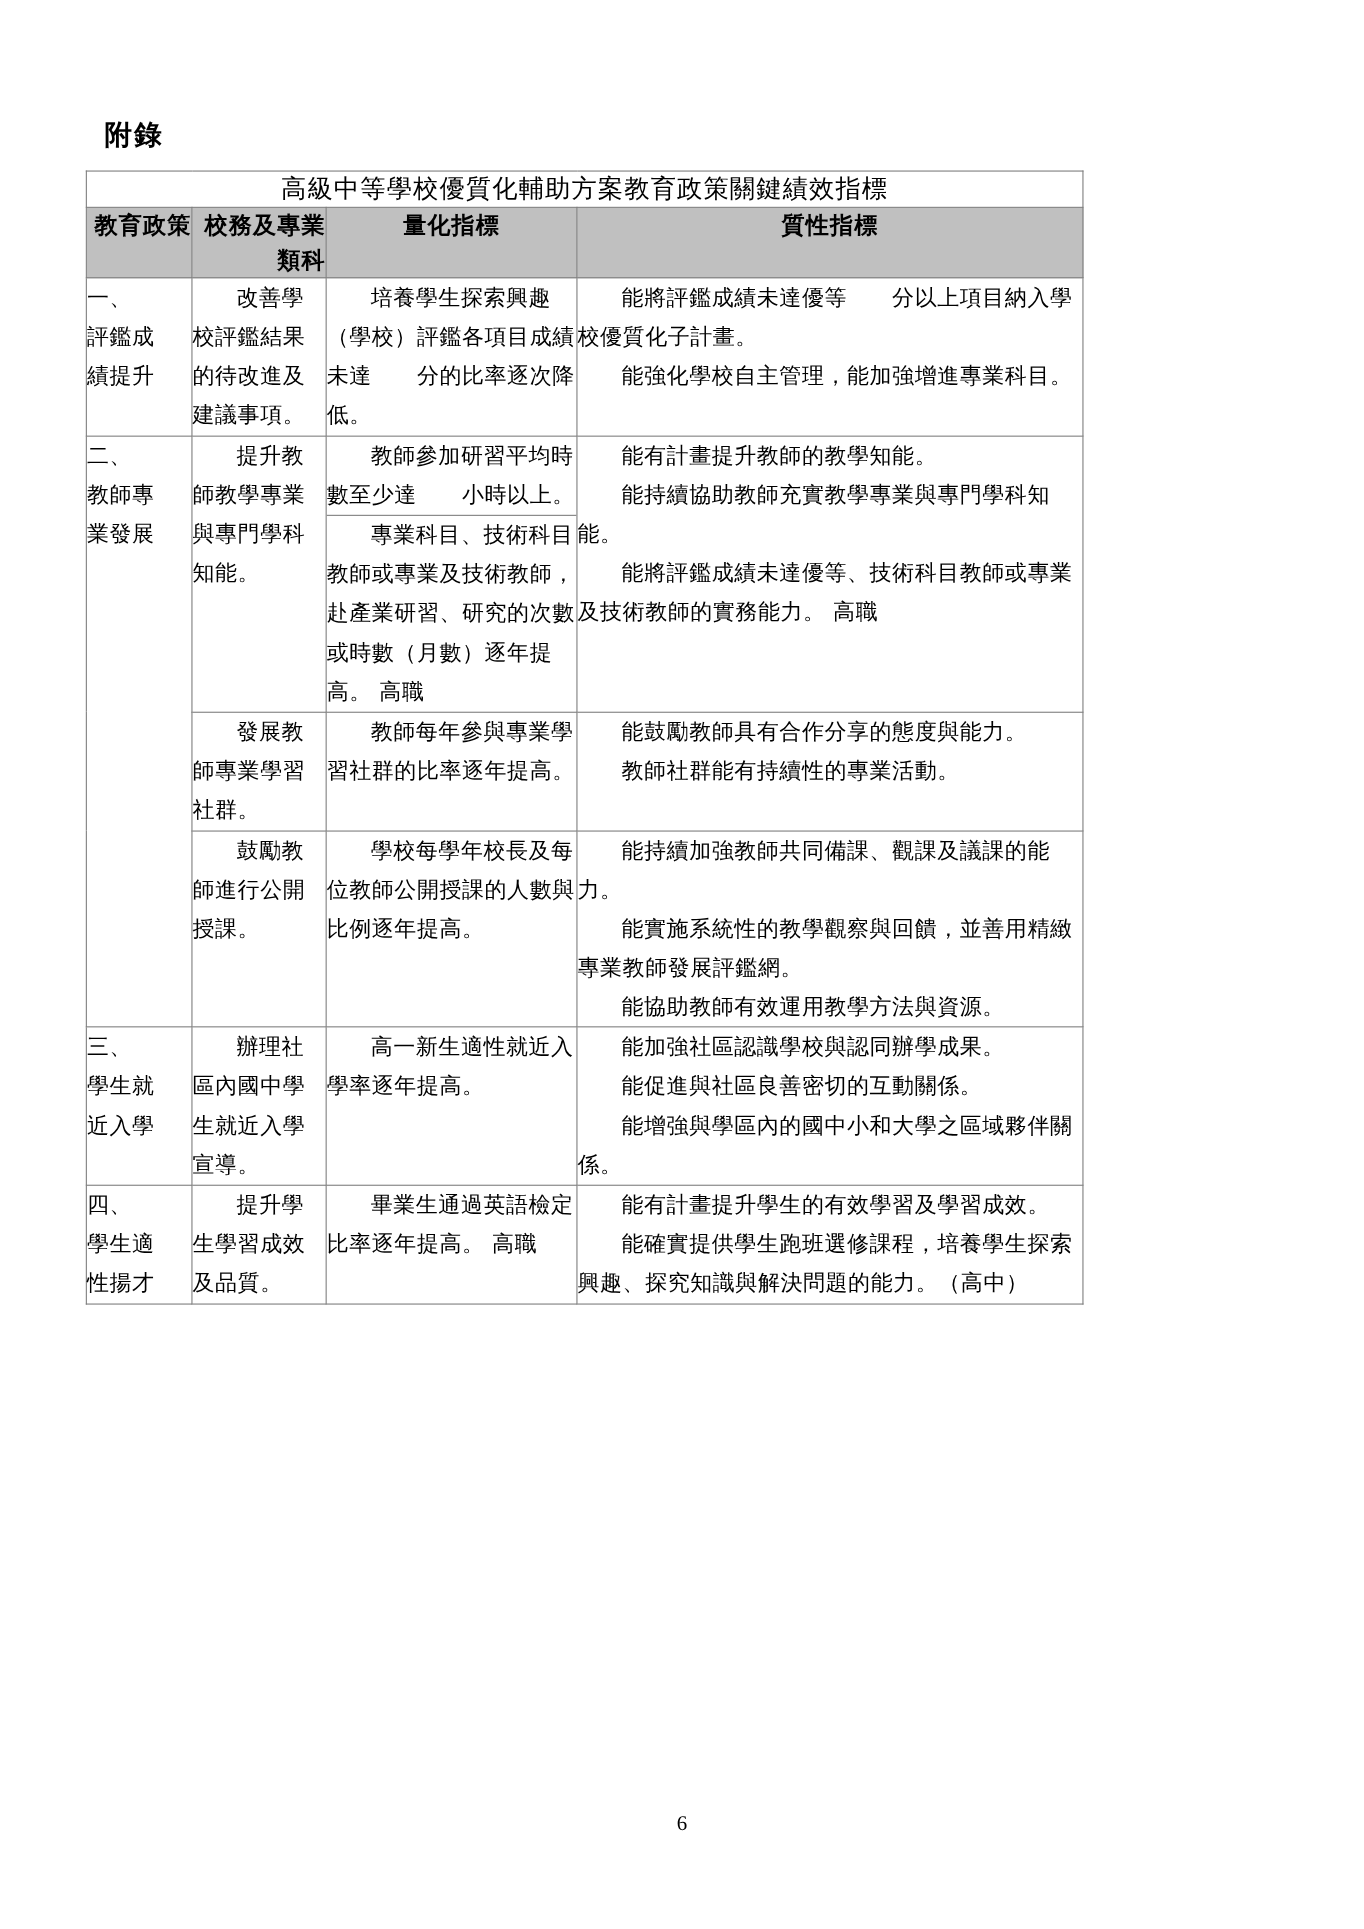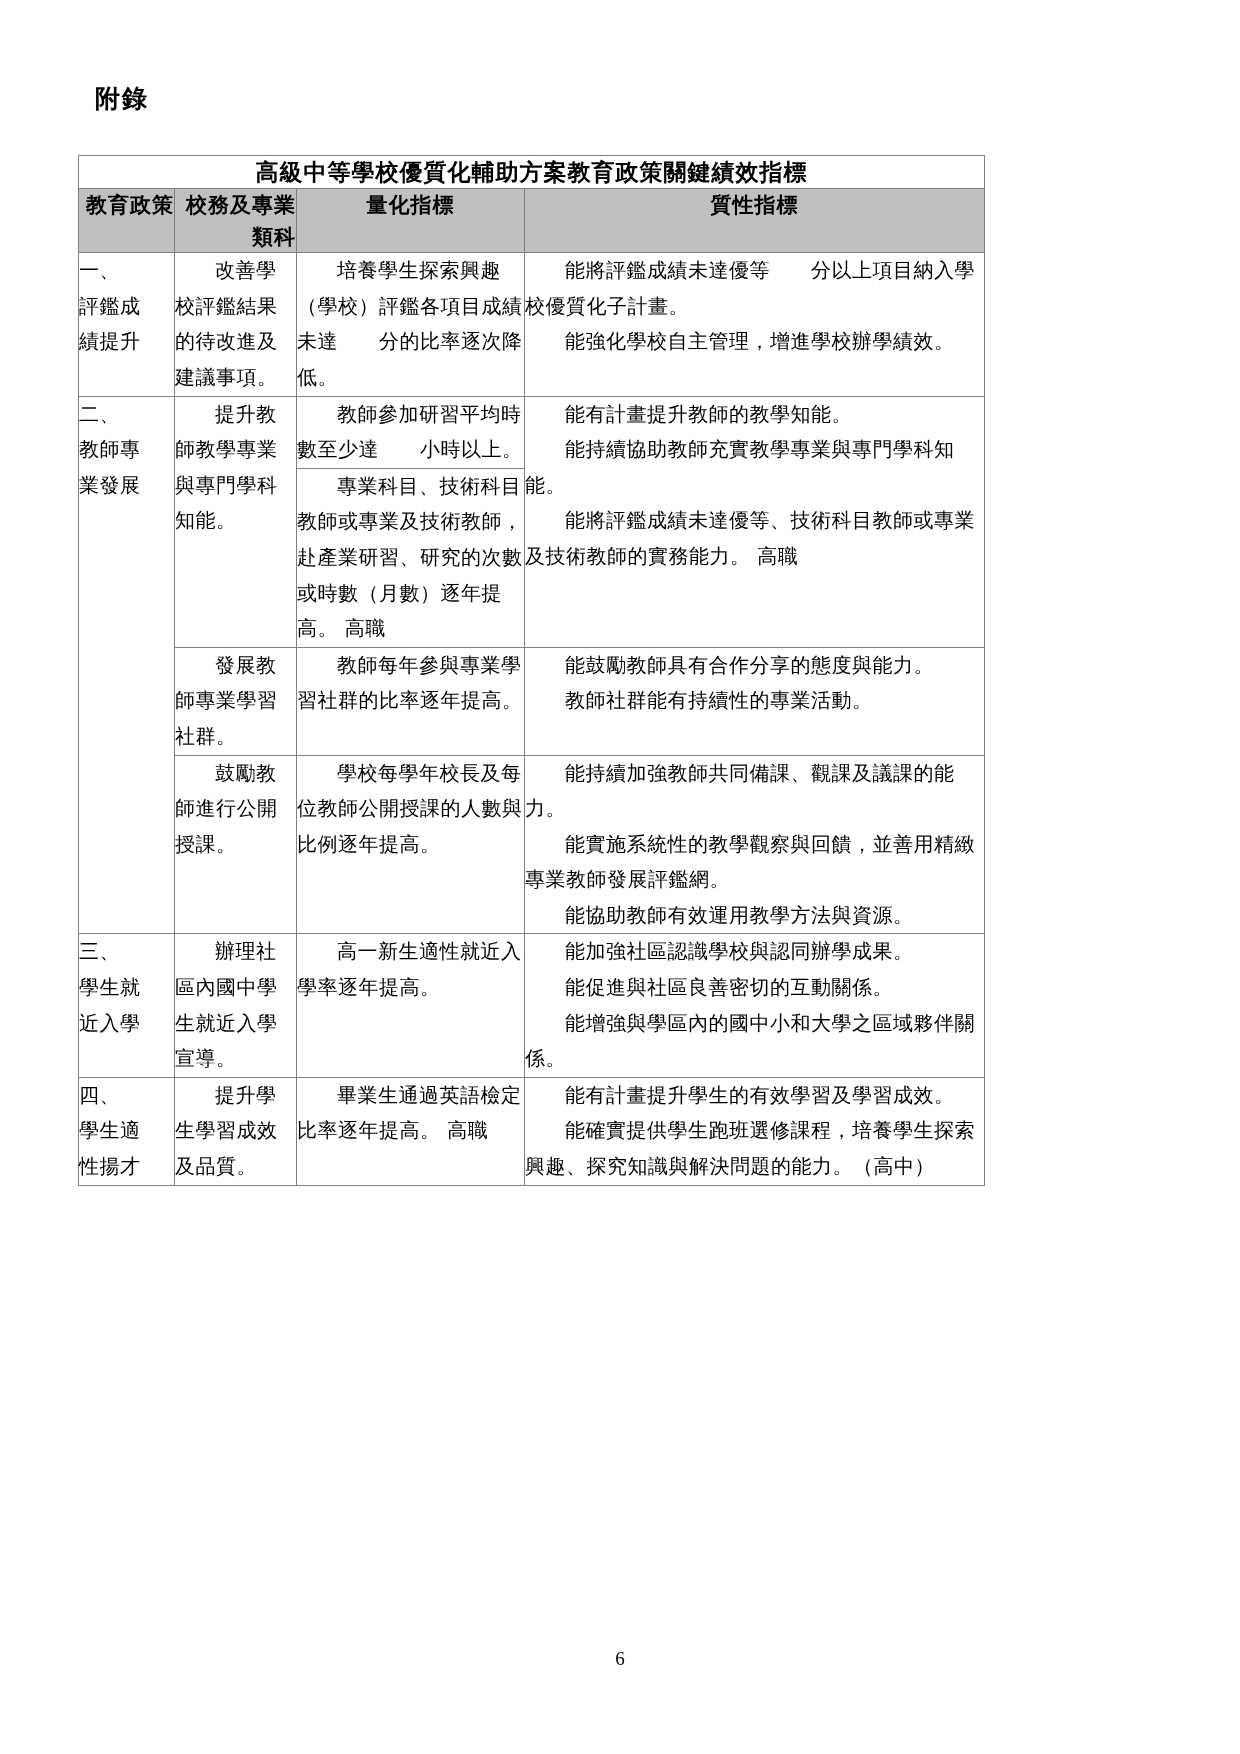--- a/index.html
+++ b/index.html
@@ -21,21 +21,21 @@
     left: 0; top: 0;
     width: 1240px;
     height: 1754px;
     box-sizing: border-box;
   }
 
   
   .appendix-heading {
     position: absolute;
     left: 95px;
-    top: 84px;
+    top: 108px;
     font-size: 25px;
     font-weight: 700;
     letter-spacing: 2px;
     line-height: 1.2;
   }
 
   
   .kpi-table {
     position: absolute;
     left: 78px;
@@ -47,21 +47,21 @@
   .kpi-table td, .kpi-table th {
     border: 1px solid #7f7f7f;
     vertical-align: top;
     padding: 0;
   }
 
   
   .table-title {
     text-align: center;
     font-size: 23px;
-    font-weight: 700;
+    font-weight: 400;
     letter-spacing: 1px;
     padding: 22px 8px 22px 8px;
     line-height: 1.4;
     background: #ffffff;
   }
 
   
   .col-head {
     background: #c0c0c0;
     font-weight: 700;
@@ -155,21 +155,21 @@
           <p class="noind">績提升</p>
         </td>
         <td class="cell">
           <p class="ind">改善學校評鑑結果的待改進及建議事項。</p>
         </td>
         <td class="cell">
           <p class="ind">培養學生探索興趣（學校）評鑑各項目成績未達　　分的比率逐次降低。</p>
         </td>
         <td class="cell">
           <p class="ind">能將評鑑成績未達優等　　分以上項目納入學校優質化子計畫。</p>
-          <p class="ind">能強化學校自主管理，增進學校辦學績效。</p>
+          <p class="ind">能強化學校自主管理，能加強增進專業科目。</p>
         </td>
       </tr>
 
       <tr>
         <td class="cell" rowspan="3">
           <p class="noind">二、</p>
           <p class="noind">教師專</p>
           <p class="noind">業發展</p>
         </td>
         <td class="cell">

